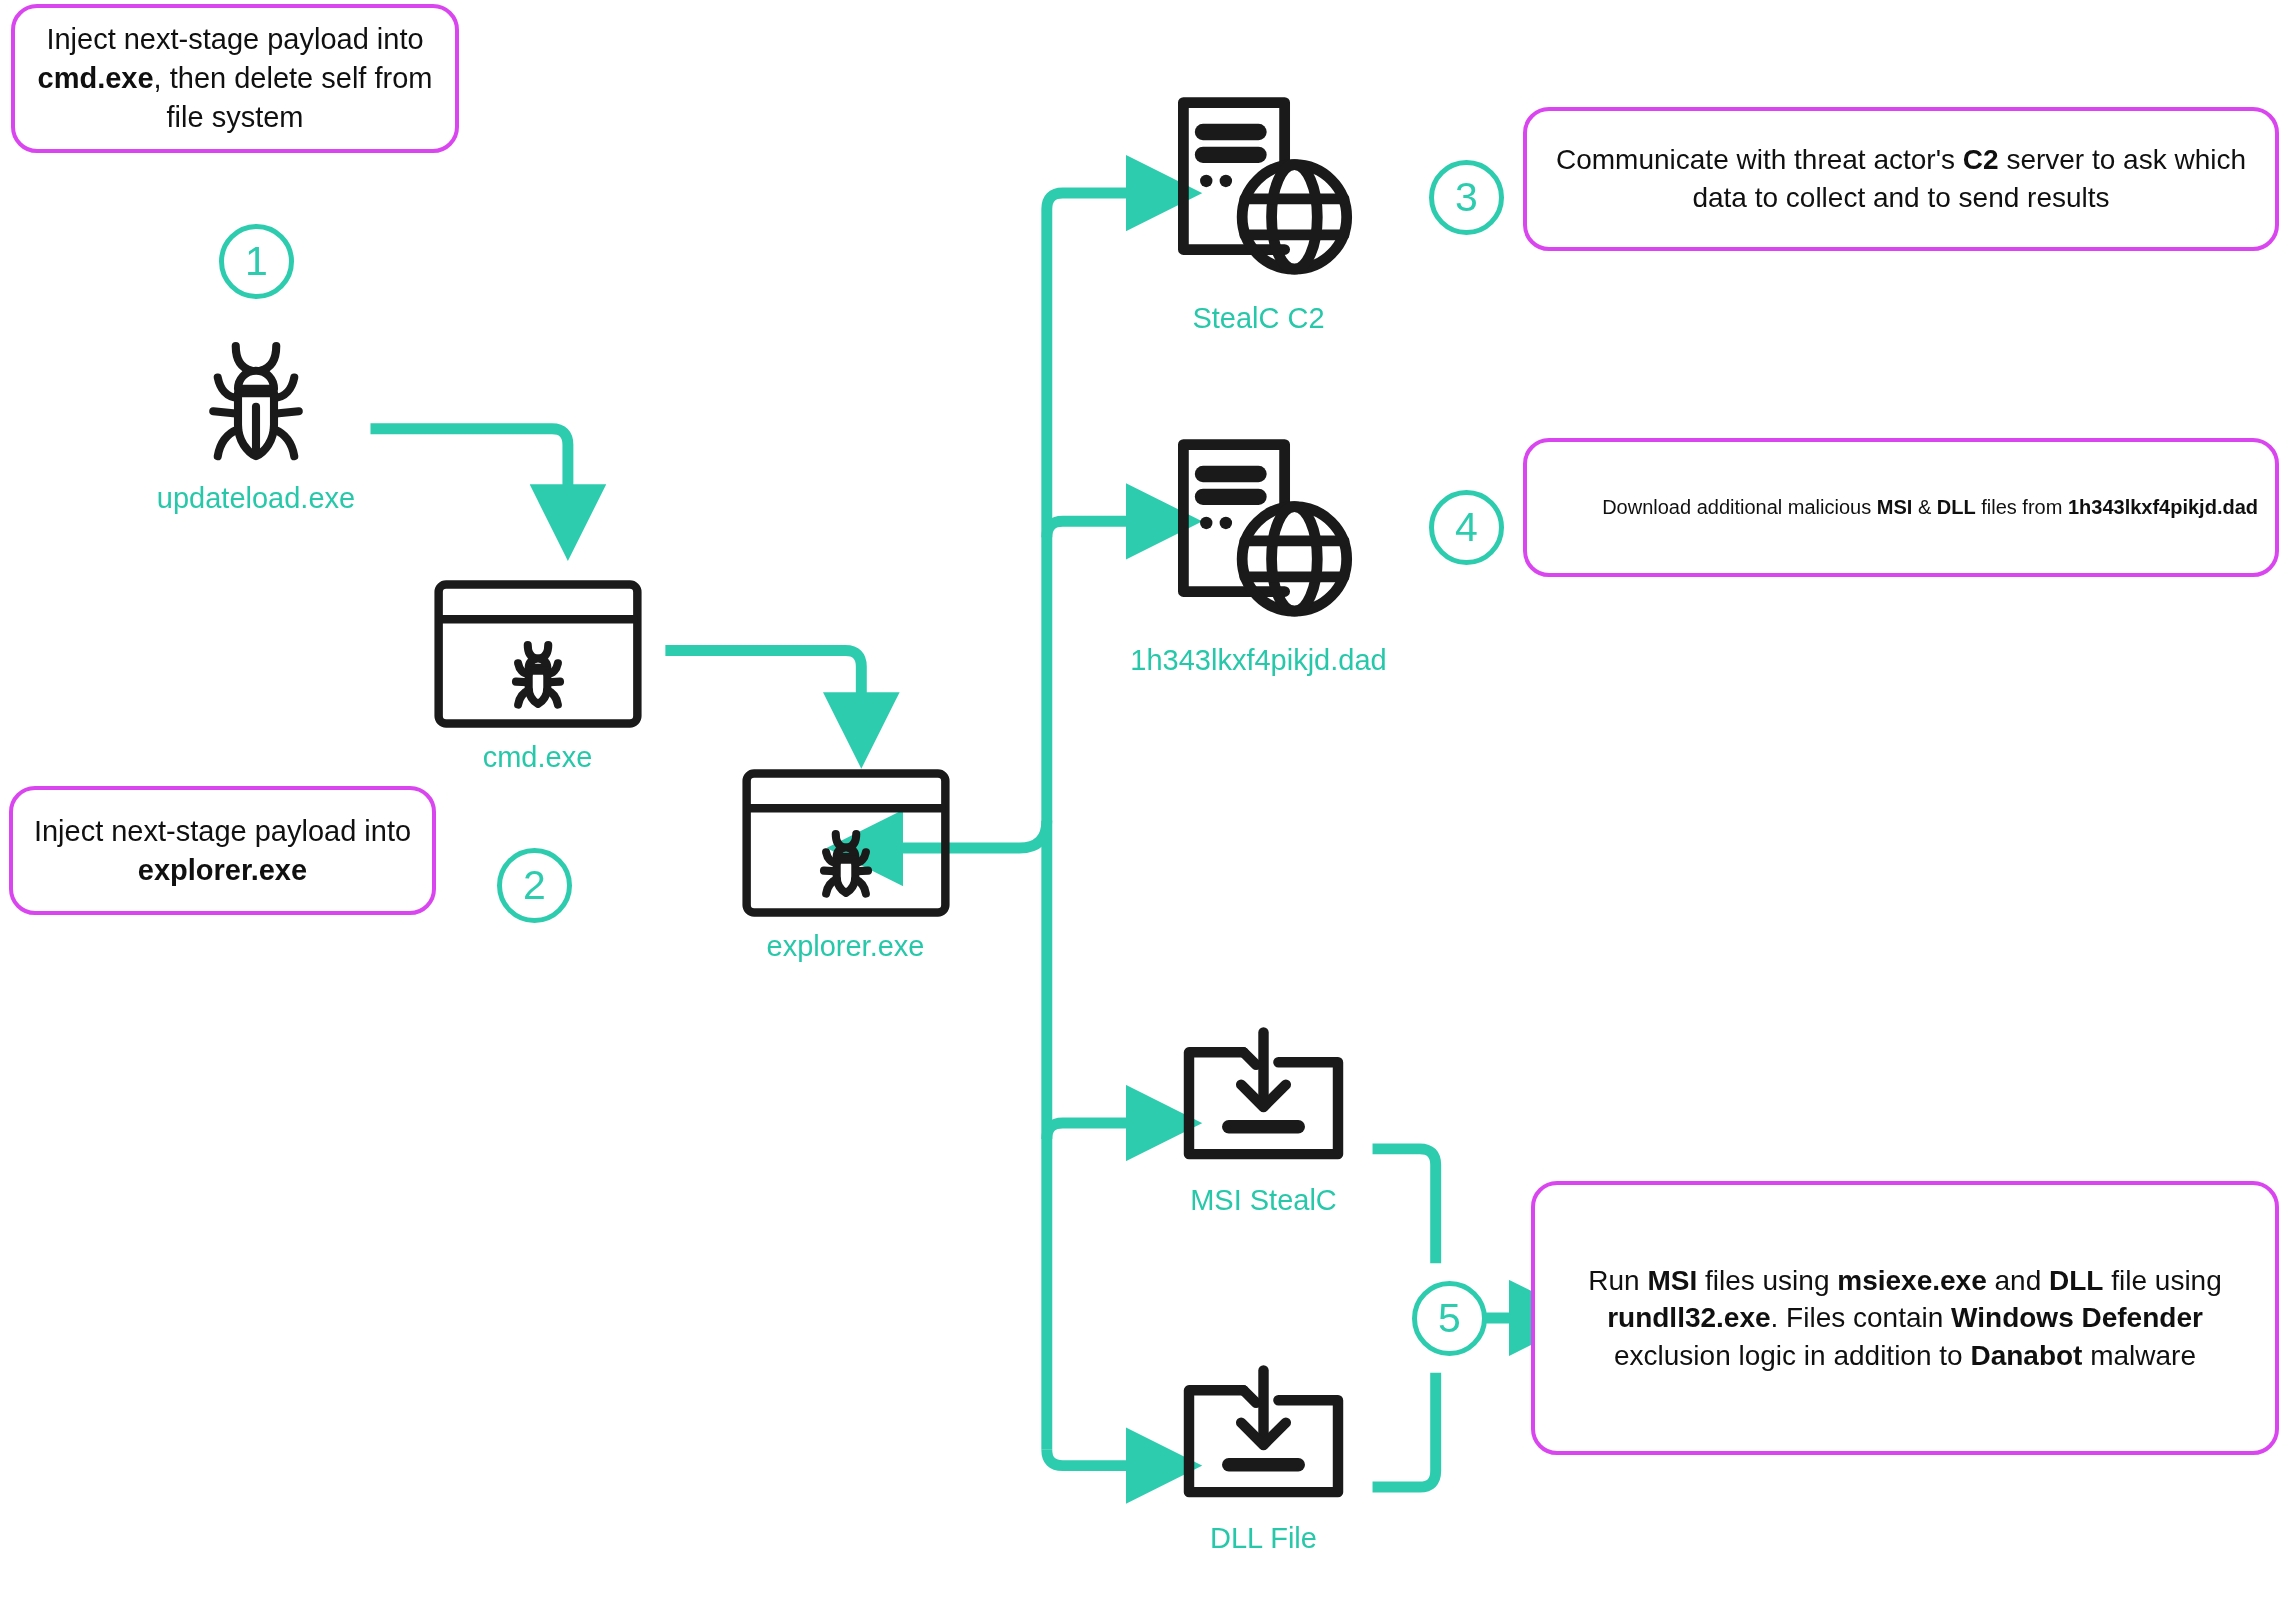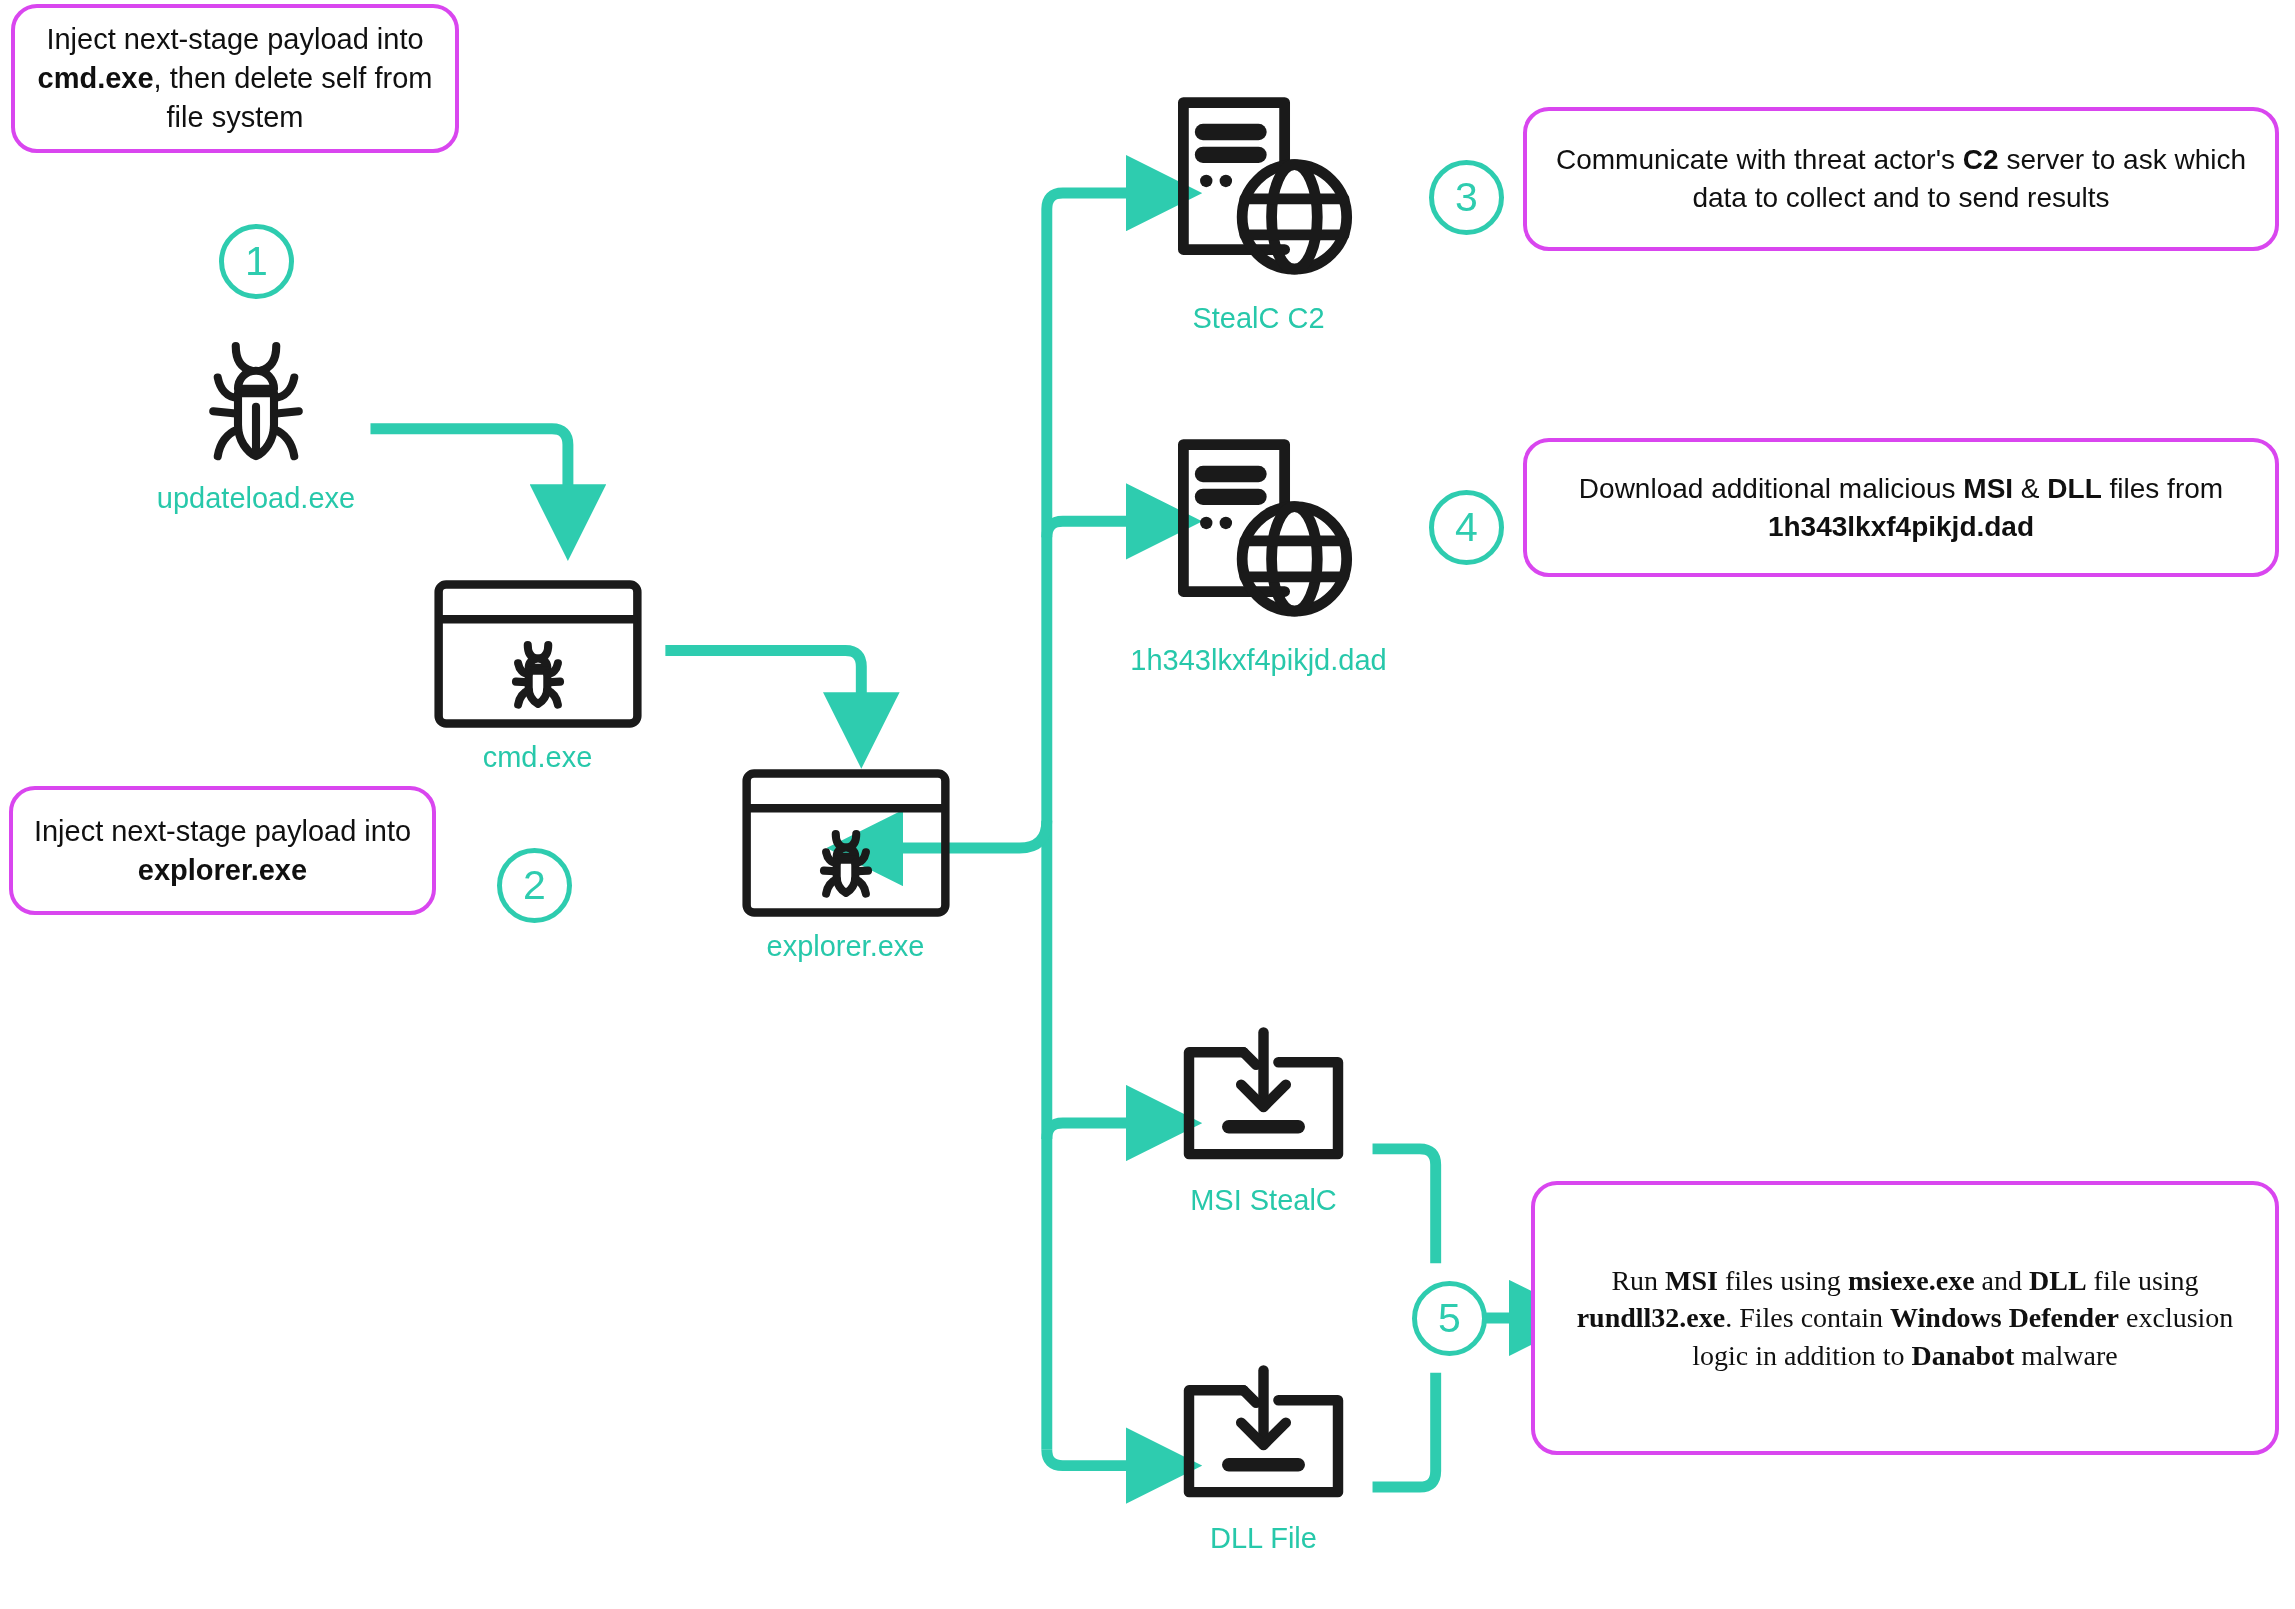--- a/index.html
+++ b/index.html
@@ -226,21 +226,21 @@
         <circle cx="43" cy="41" r="16"></circle>
         <ellipse cx="43" cy="41" rx="7" ry="16"></ellipse>
         <path d="M27.8 35.5 L58.2 35.5"></path>
         <path d="M27.8 46.5 L58.2 46.5"></path>
       </svg>
     </span>
     <span class="label" style="font-size:29px;">1h343lkxf4pikjd.dad</span>
   </div>
 
   <div class="step" style="left:1429px; top:490px; width:75px; height:75px; font-size:41px;">4</div>
-  <div class="callout" style="left:1523px; top:438px; width:756px; height:139px; font-size:28px;">
+  <div class="callout" style="left:1523px; top:438px; width:756px; height:139px; font-size:20px;text-align:right;">
     <span class="txt">Download additional malicious <b>MSI</b> &amp; <b>DLL</b> files from <b>1h343lkxf4pikjd.dad</b></span>
   </div>
 
   <div class="node" style="left:1154px; top:1025px; width:219px;">
     <span class="icon">
       <svg width="189" height="149" viewBox="0 0 76 60" fill="none" stroke="#1A1A1A" stroke-width="4.2" stroke-linecap="round" stroke-linejoin="round">
         <path d="M30 11 L8 11 L8 52 L68 52 L68 15 L44 15"></path>
         <path d="M30 11 L35 16"></path>
         <path d="M38 3 L38 32"></path>
         <path d="M29 24 L38 33 L47 24"></path>
@@ -257,18 +257,18 @@
         <path d="M30 11 L35 16"></path>
         <path d="M38 3 L38 32"></path>
         <path d="M29 24 L38 33 L47 24"></path>
         <path d="M24 41 L52 41" stroke-width="5.4"></path>
       </svg>
     </span>
     <span class="label" style="font-size:29px;">DLL File</span>
   </div>
 
   <div class="step" style="left:1412px; top:1281px; width:75px; height:75px; font-size:41px; z-index:6;">5</div>
-  <div class="callout" style="left:1531px; top:1181px; width:748px; height:274px; font-size:28px;font-family:Liberation Serif, serif;">
+  <div class="callout" style="left:1531px; top:1181px; width:748px; height:274px; font-size:28px;">
     <span class="txt">Run <b>MSI</b> files using <b>msiexe.exe</b> and <b>DLL</b> file using <b>rundll32.exe</b>. Files contain <b>Windows Defender</b> exclusion logic in addition to <b>Danabot</b> malware</span>
   </div>
 
 </div>
 
 
 </body></html>

